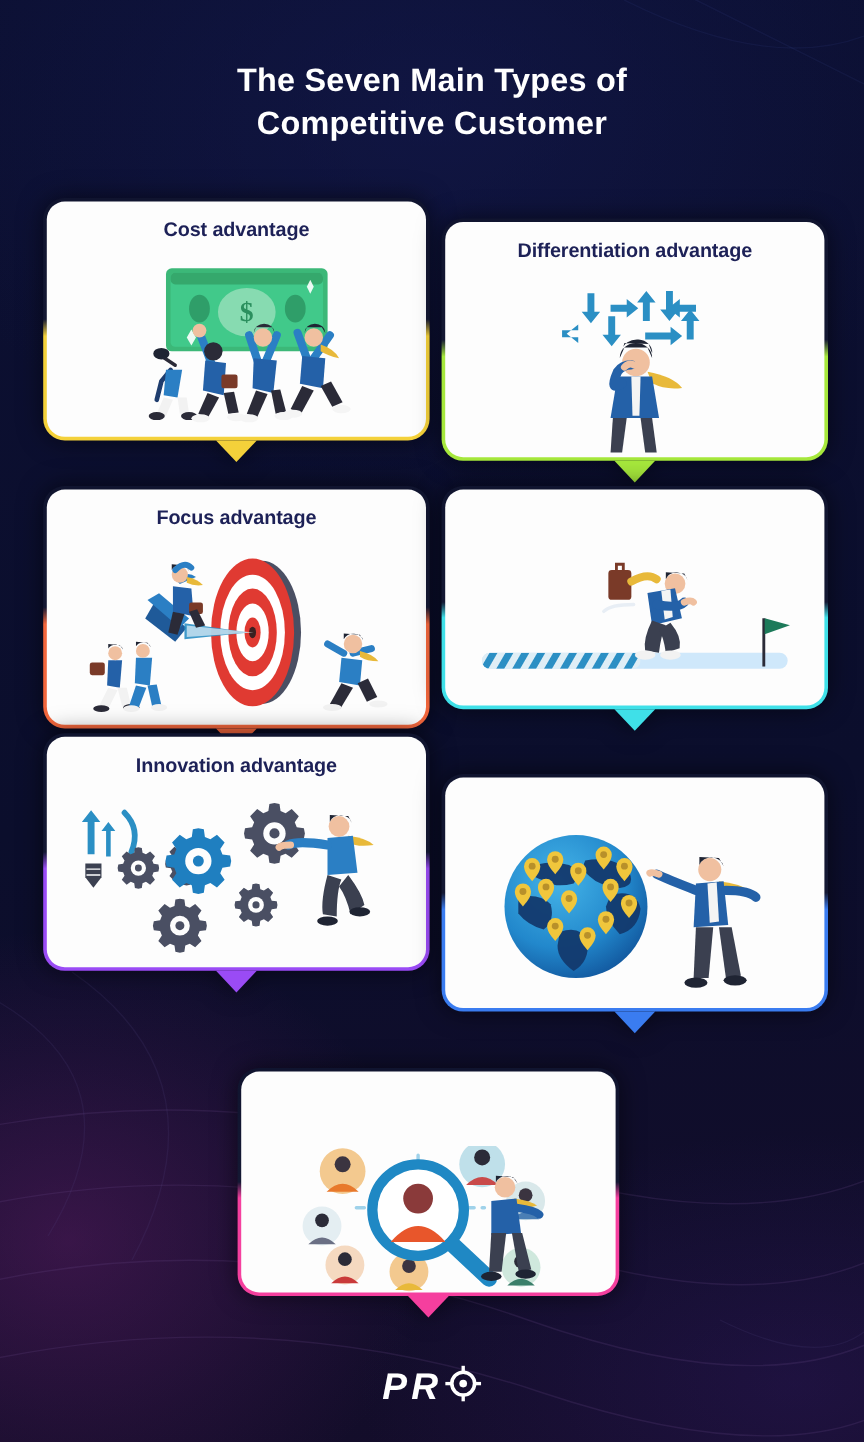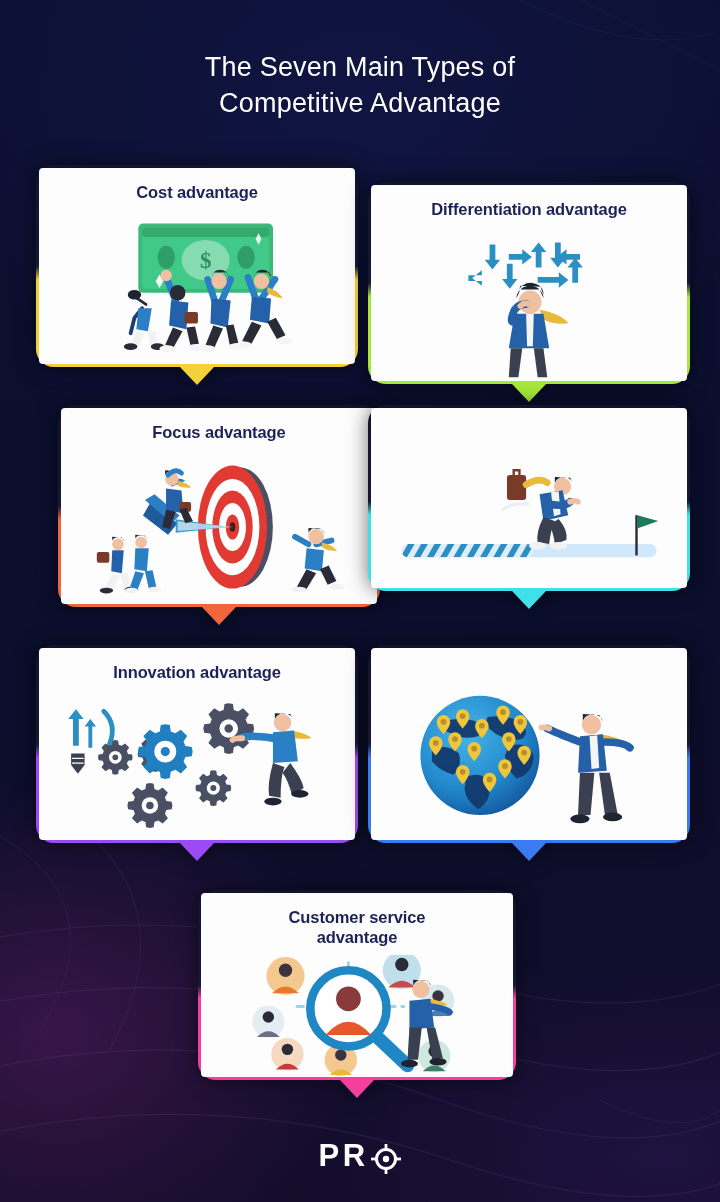--- a/index.html
+++ b/index.html
@@ -24,37 +24,37 @@
 
   
   .bg-lines { position:absolute; inset:0; pointer-events:none; }
 
   
   .title {
     position:absolute; top:50px; left:0; right:0;
     text-align:center;
     color:#ffffff;
     font-size:27px;
-    font-weight:normal;
+    font-weight:bold;
     line-height:1.32;
     letter-spacing:0.2px;
   }
 
   
   .card {
     position:absolute;
     border-radius:18px;
     padding:3px;
     filter:drop-shadow(0 0 10px rgba(0,0,0,0.55));
   }
   .card-inner {
     position:relative;
     width:100%; height:100%;
     background:#fdfdfd;
-    border-radius:4px;
+    border-radius:15px;
     overflow:hidden;
   }
   .card-title {
     position:absolute;
     top:14px; left:10px; right:10px;
     text-align:center;
     color:#1d2157;
     font-size:16.5px;
     font-weight:bold;
     line-height:1.22;
@@ -76,23 +76,24 @@
     border-left:17px solid transparent;
     border-right:17px solid transparent;
   }
 
   
   .logo {
     position:absolute;
     left:0; right:0;
     bottom:28px;
     display:flex;
-    align-items:flex-end;
+    align-items:flex-start;
     justify-content:center;
     gap:1px;
+    font-style:italic;
   }
   .logo-text {
     color:#ffffff;
     font-size:31px;
     font-weight:bold;
     letter-spacing:3.5px;
   }
   .logo-target { display:block; margin:0 1px; }
 </style>
 </head>
@@ -113,21 +114,21 @@
       <path d="M600 1100 Q 680 1140 720 1110"></path>
     </g>
     <g fill="none" stroke="#3a4a9a" stroke-opacity="0.13" stroke-width="1.1">
       <path d="M520 0 Q 640 60 720 30"></path>
       <path d="M560 -10 Q 660 40 720 70"></path>
     </g>
   </svg>
 
   <div class="title">
     <div>The Seven Main Types of</div>
-    <div>Competitive Advantage</div>
+    <div>Competitive Customer</div>
   </div>
 
   <div class="card" style="left:36px; top:165px; width:322px; height:202px;
               background:linear-gradient(180deg,#10142f 0%,#141833 50%,#f4d13a 57%,#f4d13a 100%);">
     <div class="card-inner">
       <div class="card-title">Cost advantage</div>
       <div class="art">
         <svg viewBox="0 0 322 158" preserveAspectRatio="xMidYMax meet">
 
           <g>
@@ -231,21 +232,21 @@
             <path d="M142 124 l-2 30 10 0 4-30z" fill="#3b4050"></path>
             <path d="M166 124 l4 30 10 0 -4-30z" fill="#3b4050"></path>
           </g>
         </svg>
       </div>
     </div>
     <div class="arrow" style="bottom:-18px; border-top:18px solid #a6e83c;"></div>
   </div>
 
   <div class="card" style="left:36px; top:405px; width:322px; height:202px;
-              background:linear-gradient(180deg,#10142f 0%,#141833 50%,#f2663c 57%,#f2663c 100%);margin-left:22px;">
+              background:linear-gradient(180deg,#10142f 0%,#141833 50%,#f2663c 57%,#f2663c 100%);">
     <div class="card-inner">
       <div class="card-title">Focus advantage</div>
       <div class="art">
         <svg viewBox="0 0 322 158" preserveAspectRatio="xMidYMax meet">
 
           <g transform="translate(175,78)">
             <ellipse cx="8" cy="0" rx="34" ry="62" fill="#4a4f63"></ellipse>
             <ellipse cx="0" cy="0" rx="36" ry="64" fill="#e03a32"></ellipse>
             <ellipse cx="0" cy="0" rx="28" ry="50" fill="#ffffff"></ellipse>
             <ellipse cx="0" cy="0" rx="21" ry="38" fill="#e03a32"></ellipse>
@@ -358,21 +359,21 @@
             <path d="M192 70 q10 12 8 22 l-12 4 q-2 -14 -6 -20z" fill="#3b4050"></path>
             <ellipse cx="170" cy="98" rx="9" ry="4" fill="#f2f2f2"></ellipse>
             <ellipse cx="192" cy="98" rx="9" ry="4" fill="#f2f2f2"></ellipse>
           </g>
         </svg>
       </div>
     </div>
     <div class="arrow" style="bottom:-18px; border-top:18px solid #3fe0e8;"></div>
   </div>
 
-  <div class="card" style="left:36px; top:645px; width:322px; height:198px;
+  <div class="card" style="left:36px; top:611px; width:322px; height:198px;
               background:linear-gradient(180deg,#10142f 0%,#141833 50%,#9a4bf5 57%,#9a4bf5 100%);">
     <div class="card-inner">
       <div class="card-title">Innovation advantage</div>
       <div class="art">
         <svg viewBox="0 0 322 154" preserveAspectRatio="xMidYMax meet">
           <defs>
             <g id="gearshape">
               <path d="M0,-30 L5,-29 6,-22 11,-20 17,-24 24,-17 20,-11 22,-6 29,-5 30,0 29,5 22,6 20,11 24,17 17,24 11,20 6,22 5,29 0,30 -5,29 -6,22 -11,20 -17,24 -24,17 -20,11 -22,6 -29,5 -30,0 -29,-5 -22,-6 -20,-11 -24,-17 -17,-24 -11,-20 -6,-22 -5,-29z"></path>
             </g>
           </defs>
@@ -498,24 +499,20 @@
           </g>
         </svg>
       </div>
     </div>
     <div class="arrow" style="bottom:-18px; border-top:18px solid #3a7cf0;"></div>
   </div>
 
   <div class="card" style="left:198px; top:890px; width:318px; height:190px;
               background:linear-gradient(180deg,#10142f 0%,#141833 50%,#f53f9e 57%,#f53f9e 100%);">
     <div class="card-inner">
-      <div class="card-title">
-        <div>Customer service</div>
-        <div>advantage</div>
-      </div>
       <div class="art" style="top:62px;">
         <svg viewBox="0 0 318 128" preserveAspectRatio="xMidYMax meet">
 
           <g stroke="#9fd2ea" stroke-width="3" stroke-linecap="round" stroke-dasharray="7 7">
             <path d="M150 8 v16"></path>
               <path d="M96 54 h16"></path>
               <path d="M192 54 h16"></path>
               <path d="M150 88 v14"></path>
           </g>
 

